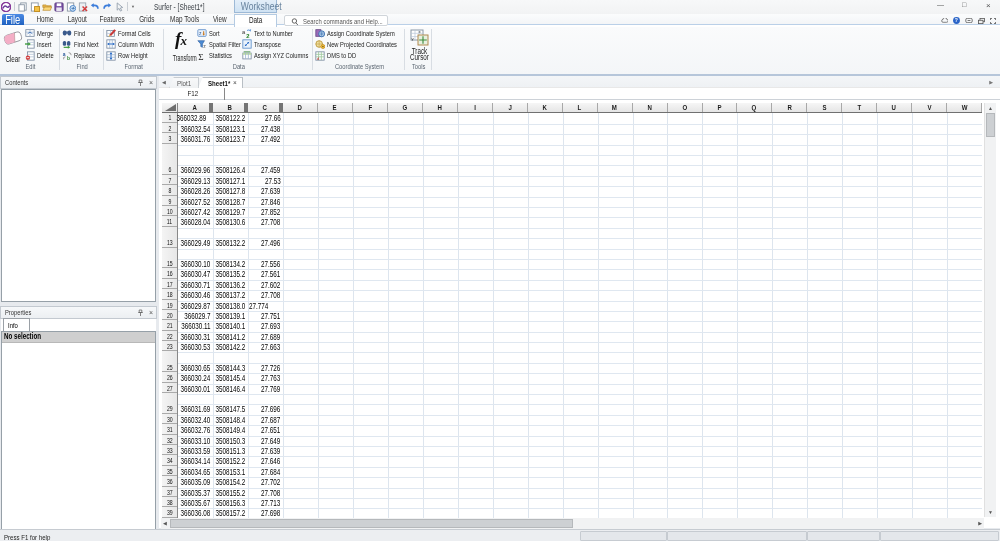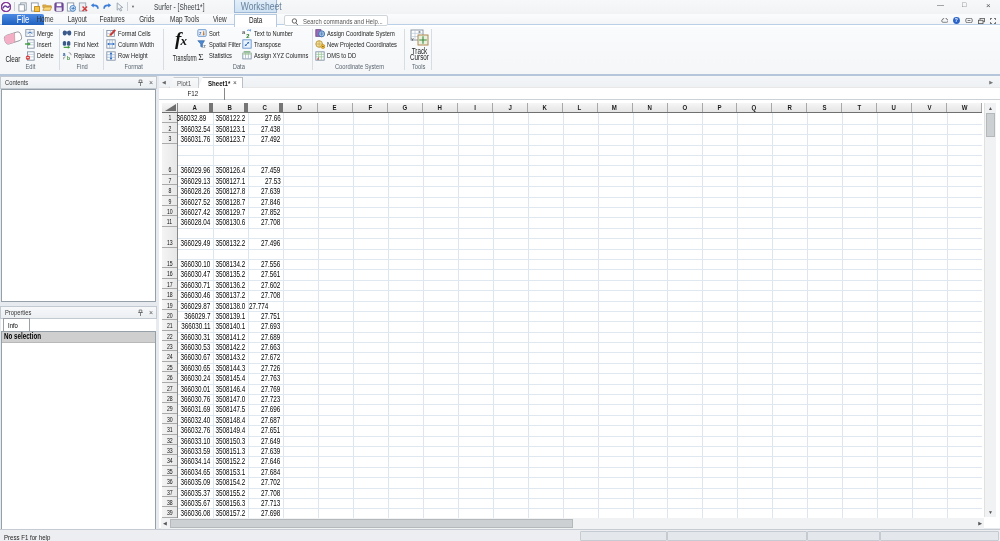--- a/index.html
+++ b/index.html
@@ -9,21 +9,21 @@
 #qat{position:absolute;left:1px;top:1px;height:11px;display:flex;align-items:center;gap:2px}
 #qat>svg{width:10px;height:10px}
 #qat svg{display:block}
 .qsep{width:1px;height:9px;background:#c9ced4;margin:0 1px}
 #title{position:absolute;left:154px;top:2px;font-size:8.6px;color:#3a3f45}
 #wsctx{position:absolute;left:234px;top:0;width:43px;height:13px;background:linear-gradient(#e3eef9,#cfe2f3);border:1px solid #9db9d6;border-top:none;color:#68839e;font-size:11px;text-align:center;line-height:12px}
 #caps{position:absolute;right:2px;top:0;width:70px;height:13px;color:#555;font-size:8px}
 #caps span{position:absolute;top:1px}
 
 #trow{position:absolute;left:0;top:14px;width:1000px;height:11px;background:linear-gradient(#fbfcfd,#f3f5f7);border-bottom:1.5px solid #bad0e8}
-#file{position:absolute;left:2px;top:0;width:42px;height:11px;background:linear-gradient(#4c8be4,#1f61c0);border-radius:2px 2px 0 0;color:#fff;font-size:10px;text-align:center;line-height:12px}
+#file{position:absolute;left:2px;top:0;width:22px;height:11px;background:linear-gradient(#4c8be4,#1f61c0);border-radius:2px 2px 0 0;color:#fff;font-size:12px;text-align:center;line-height:12px}
 .rtab{position:absolute;top:0;height:11px;font-size:8.2px;color:#333;text-align:center;line-height:11px}
 #dtab{position:absolute;left:234px;top:0;width:43px;height:12.5px;background:#fff;border:1px solid #b5cbe2;border-bottom:none;font-size:8.2px;color:#222;text-align:center;line-height:12px}
 #sbox{position:absolute;left:284px;top:.5px;width:104px;height:11.5px;background:#fff;border:1px solid #d0d5da;border-radius:2px;color:#555;font-size:7.8px;line-height:11px;white-space:nowrap}
 #ricons{position:absolute;right:4px;top:3px;display:flex;gap:5px;align-items:center}
 
 #ribbon{position:absolute;left:0;top:26.5px;width:1000px;height:49.5px;background:linear-gradient(#fafbfc,#f4f6f8);border-bottom:2px solid #b6c6da}
 .grp{position:absolute;top:0;height:45px}
 .sep{position:absolute;right:0;top:2px;width:1px;height:41px;background:#d8dde3}
 .gl{position:absolute;left:0;right:0;bottom:1px;text-align:center;font-size:7.4px;color:#5a6570}
 .scol{position:absolute;top:1px}
@@ -720,32 +720,20 @@
           <div class="cell" style="left:16px;width:33px">
             <span class="t">366030.53</span>
           </div>
           <div class="cell" style="left:51px;width:33px">
             <span class="t">3508142.2</span>
           </div>
           <div class="cell" style="left:86px;width:33px">
             <span class="t">27.663</span>
           </div>
         </div>
-        <div class="rw" style="top:249.67px">
-          <div class="rn"><span class="t">24</span></div>
-          <div class="cell" style="left:16px;width:33px">
-            <span class="t">366030.67</span>
-          </div>
-          <div class="cell" style="left:51px;width:33px">
-            <span class="t">3508143.2</span>
-          </div>
-          <div class="cell" style="left:86px;width:33px">
-            <span class="t">27.672</span>
-          </div>
-        </div>
         <div class="rw" style="top:260.06px">
           <div class="rn"><span class="t">25</span></div>
           <div class="cell" style="left:16px;width:33px">
             <span class="t">366030.65</span>
           </div>
           <div class="cell" style="left:51px;width:33px">
             <span class="t">3508144.3</span>
           </div>
           <div class="cell" style="left:86px;width:33px">
             <span class="t">27.726</span>
@@ -766,32 +754,20 @@
         <div class="rw" style="top:280.84px">
           <div class="rn"><span class="t">27</span></div>
           <div class="cell" style="left:16px;width:33px">
             <span class="t">366030.01</span>
           </div>
           <div class="cell" style="left:51px;width:33px">
             <span class="t">3508146.4</span>
           </div>
           <div class="cell" style="left:86px;width:33px">
             <span class="t">27.769</span>
-          </div>
-        </div>
-        <div class="rw" style="top:291.23px">
-          <div class="rn"><span class="t">28</span></div>
-          <div class="cell" style="left:16px;width:33px">
-            <span class="t">366030.76</span>
-          </div>
-          <div class="cell" style="left:51px;width:33px">
-            <span class="t">3508147.0</span>
-          </div>
-          <div class="cell" style="left:86px;width:33px">
-            <span class="t">27.723</span>
           </div>
         </div>
         <div class="rw" style="top:301.62px">
           <div class="rn"><span class="t">29</span></div>
           <div class="cell" style="left:16px;width:33px">
             <span class="t">366031.69</span>
           </div>
           <div class="cell" style="left:51px;width:33px">
             <span class="t">3508147.5</span>
           </div>

